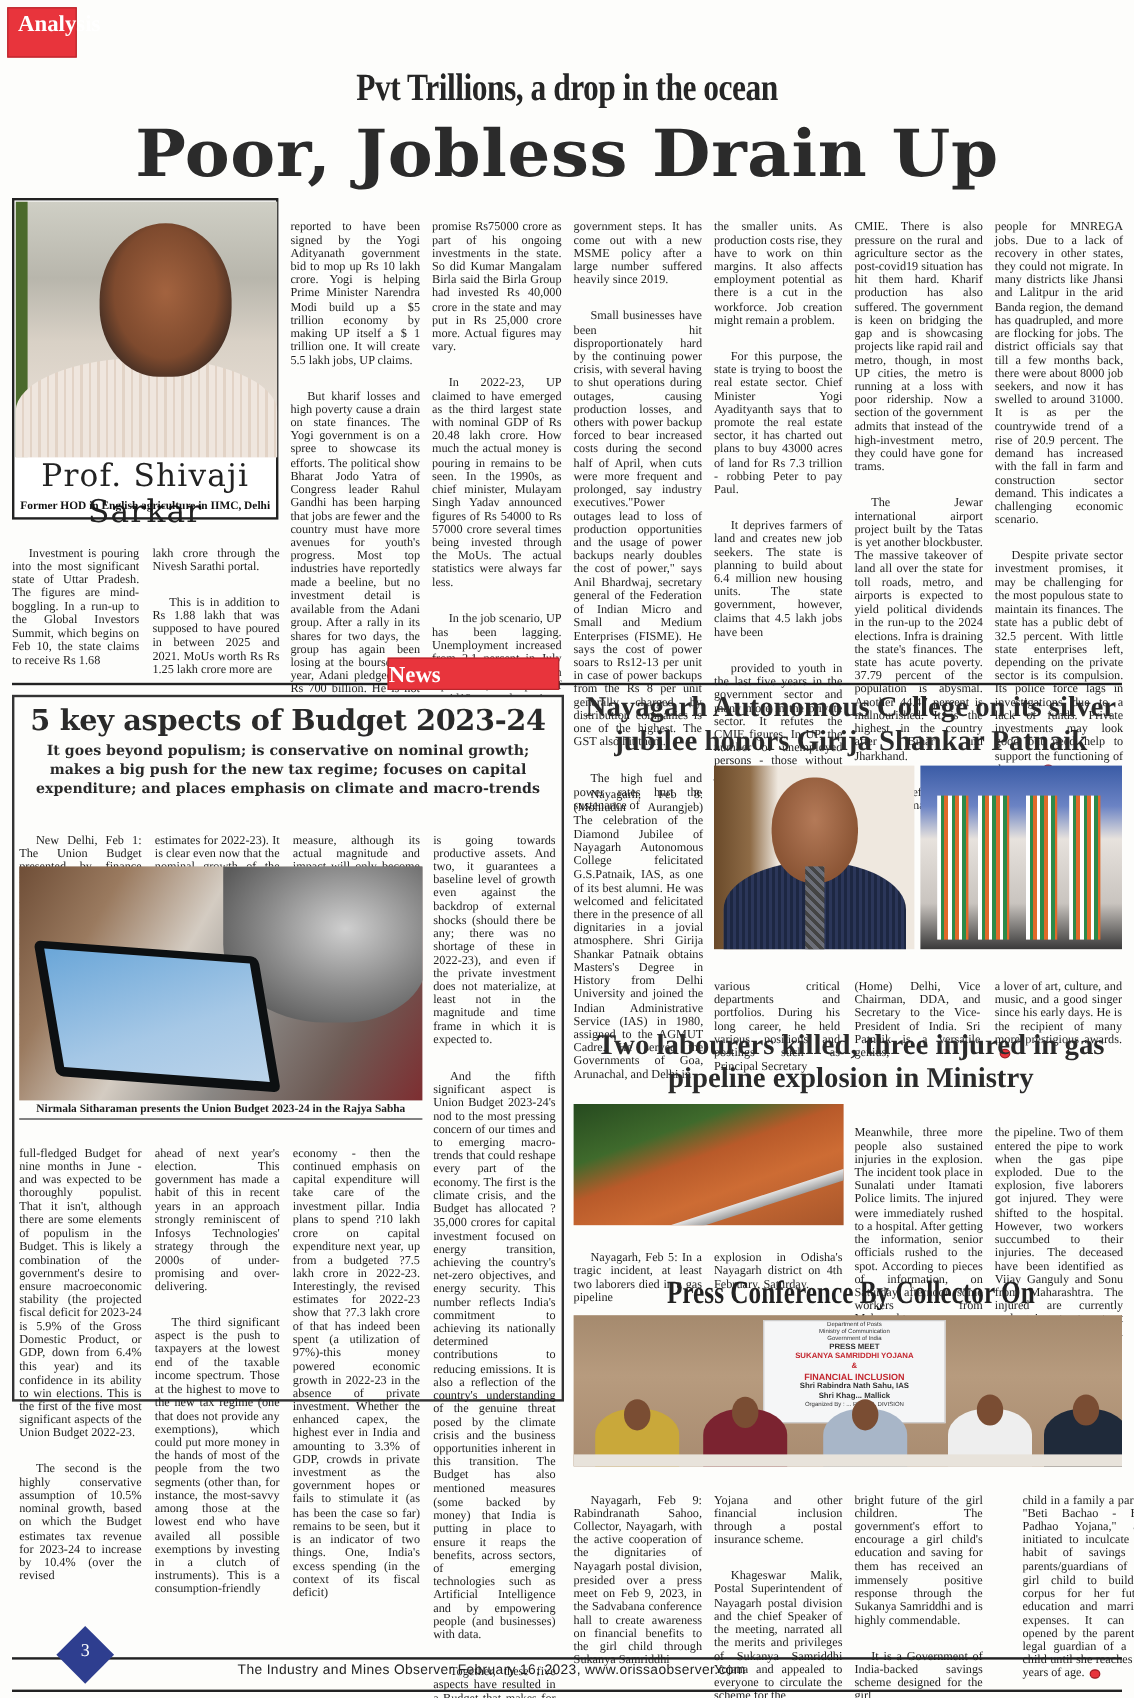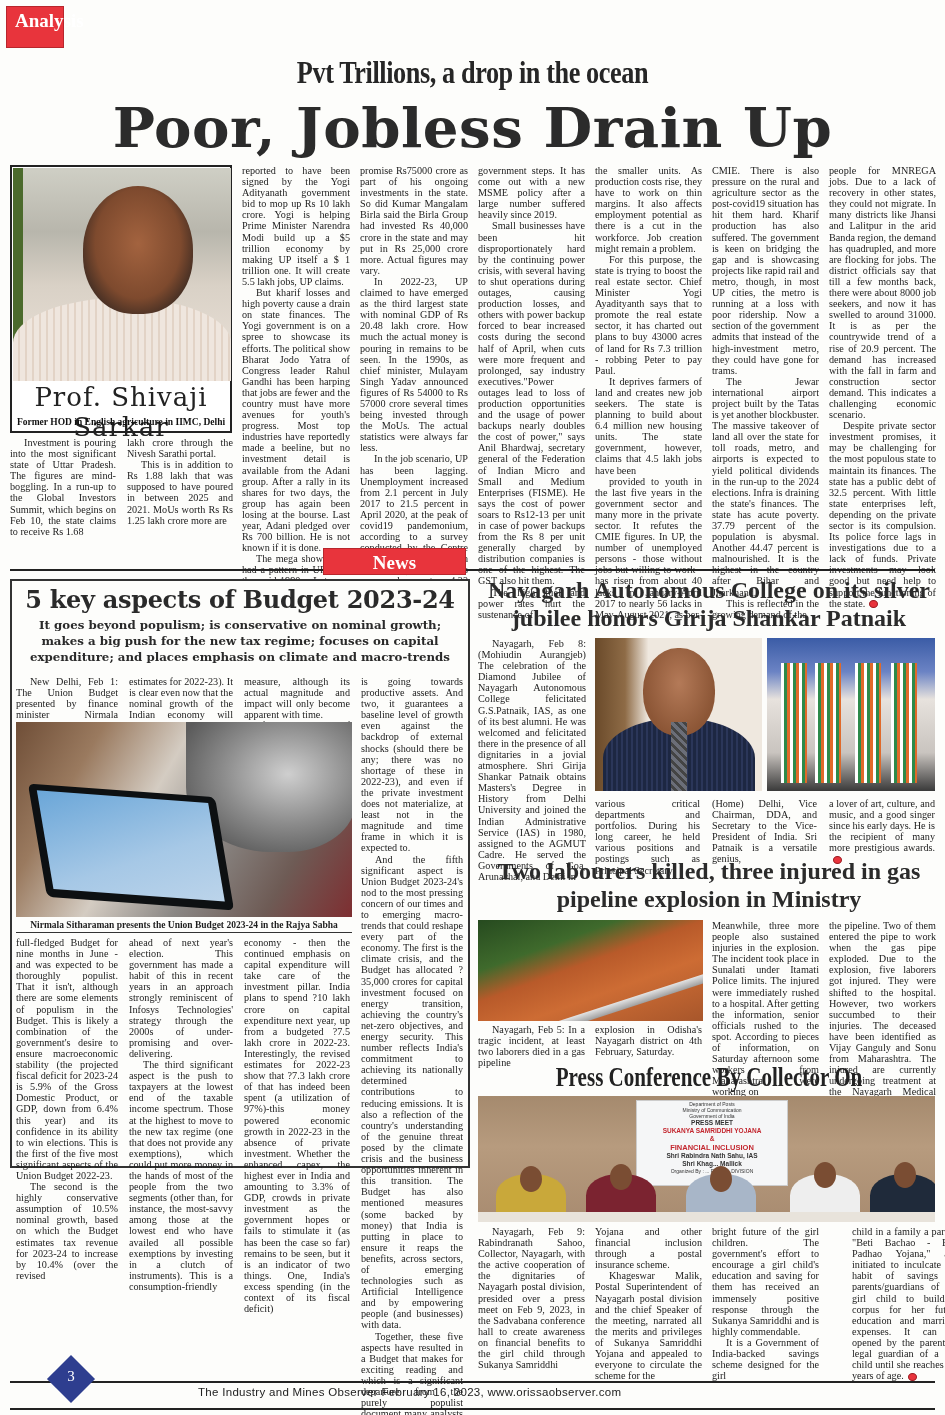--- a/index.html
+++ b/index.html
@@ -1,26 +1,26 @@
 <!DOCTYPE html>
 <html><head>
 <meta charset="utf-8">
 <style>
   * { box-sizing: border-box; margin: 0; padding: 0; }
   html, body { width: 945px; height: 1415px; background: #fdfdfb; overflow: hidden; }
   body { font-family: "Liberation Serif", serif; color: #1e1e1e; position: relative; }
 
   .abs { position: absolute; }
-  .section-tag { background: #e8343c; color: #fff; font-weight: bold; font-family: "Liberation Serif", serif; text-align: center; border: 1px solid #b8262c; }
+  .section-tag { background: #e8343c; color: #fff; font-weight: bold; font-family: "Liberation Serif", serif; border: 1px solid #b8262c; }
   .analysis-tag { left: 6px; top: 6px; width: 58px; height: 42px; font-size: 19px; line-height: 20px; padding-top: 4px; text-align: left; padding-left: 8px; }
   .kicker { left: 0; width: 945px; top: 54px; text-align: center; font-size: 32px; font-family: "Liberation Serif", serif; font-weight: bold; transform: scaleX(0.82); letter-spacing: -0.5px; color: #262626; }
   .main-head { left: 0; width: 945px; top: 96px; text-align: center; font-size: 54px; font-weight: bold; font-family: "DejaVu Serif", serif; color: #2b2b2b; letter-spacing: 0.5px; transform: scaleX(1.04); }
 
   .col { font-size: 10.2px; line-height: 11.1px; text-align: justify; color: #222; }
-  .col p { text-indent: 14px; }
+  .col p { text-indent: 14px; margin-top: 19px; }
   .col p.noind { text-indent: 0; }
 
   .photo { background: #888; overflow: hidden; position: absolute; padding-left: 12px; }
   .author-frame { left: 10px; top: 165px; width: 222px; height: 268px; border: 2px solid #222; background: #fff; }
   .author-photo { left: 1px; top: 1px; width: 218px; height: 213px; background: linear-gradient(180deg, #cfcfc5 0%, #b8b6ac 30%, #d9d1c6 55%, #ece3da 100%); }
   .author-face { position: absolute; left: 70px; top: 18px; width: 110px; height: 128px; border-radius: 50% 50% 45% 45%; background: radial-gradient(ellipse at 50% 45%, #a3633f 0%, #7e4a2e 55%, #3b2a22 80%); }
   .author-shirt { position: absolute; left: 0; top: 130px; width: 218px; height: 90px; border-radius: 60% 60% 0 0; background: repeating-linear-gradient(90deg, #efe6de 0 5px, #e2d3c6 5px 7px); }
   .green-strip { position: absolute; left: 0; top: 0; width: 10px; height: 213px; background: #4b6a2c; }
   .author-name { position: absolute; left: 0; width: 218px; top: 215px; text-align: center; font-size: 26px; font-family: "DejaVu Serif", serif; color: #222; letter-spacing: 1px; }
   .author-cred { position: absolute; left: 0; width: 218px; top: 250px; text-align: center; font-size: 9.5px; font-weight: bold; color: #111; }

